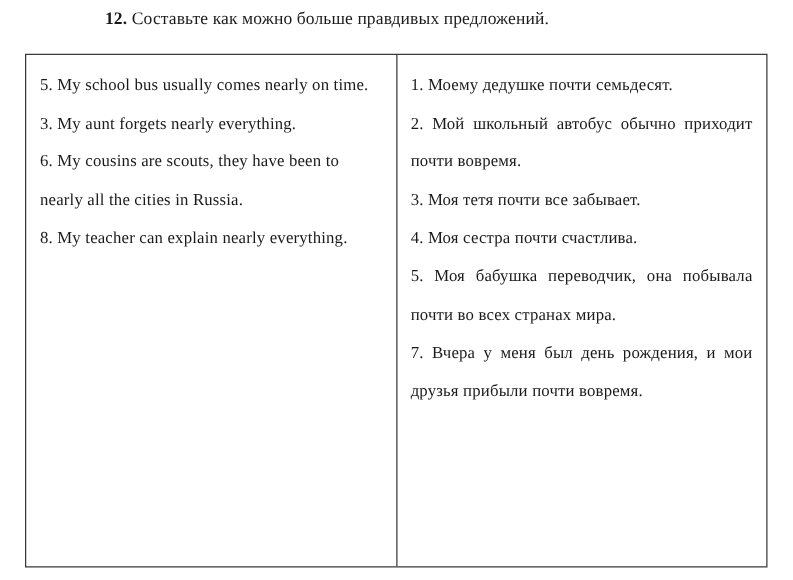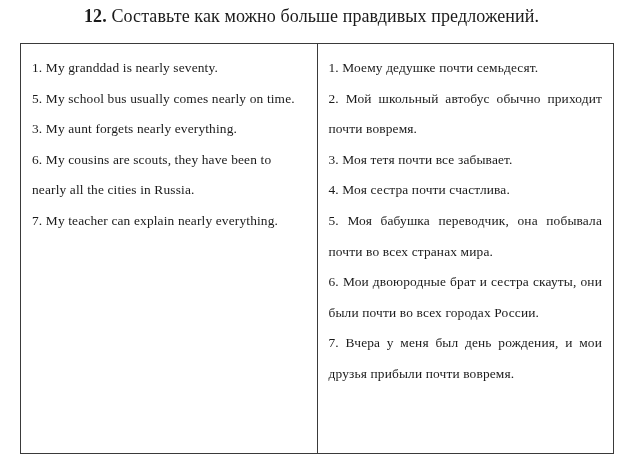--- a/index.html
+++ b/index.html
@@ -17,21 +17,21 @@
   .page {
     position: relative;
     width: 634px;
     height: 464px;
     box-sizing: border-box;
   }
   .exercise-heading {
     position: absolute;
     left: 84px;
     top: 7px;
-    font-size: 18px;
+    font-size: 14px;
     line-height: 18px;
     letter-spacing: 0.1px;
     white-space: nowrap;
   }
   .exercise-heading .num {
     font-weight: bold;
   }
   .table {
     position: absolute;
     left: 20px;
@@ -71,31 +71,29 @@
 <div class="page">
 
   <div class="exercise-heading">
     <span class="num">12.</span>
     <span>Составьте как можно больше правдивых предложений.</span>
   </div>
 
   <div class="table">
 
     <div class="col col-left">
-      <p class="sent">1. My granddad is nearly seventy.</p>
       <p class="sent">5. My school bus usually comes nearly on time.</p>
       <p class="sent">3. My aunt forgets nearly everything.</p>
       <p class="sent">6. My cousins are scouts, they have been to nearly all the cities in Russia.</p>
-      <p class="sent">7. My teacher can explain nearly everything.</p>
+      <p class="sent">8. My teacher can explain nearly everything.</p>
     </div>
 
     <div class="col col-right">
       <p class="sent">1. Моему дедушке почти семьдесят.</p>
       <p class="sent">2. Мой школьный автобус обычно приходит почти вовремя.</p>
       <p class="sent">3. Моя тетя почти все забывает.</p>
       <p class="sent">4. Моя сестра почти счастлива.</p>
       <p class="sent">5. Моя бабушка переводчик, она побывала почти во всех странах мира.</p>
-      <p class="sent">6. Мои двоюродные брат и сестра скауты, они были почти во всех городах России.</p>
       <p class="sent">7. Вчера у меня был день рождения, и мои друзья прибыли почти вовремя.</p>
     </div>
 
   </div>
 </div>
 
 </body></html>

